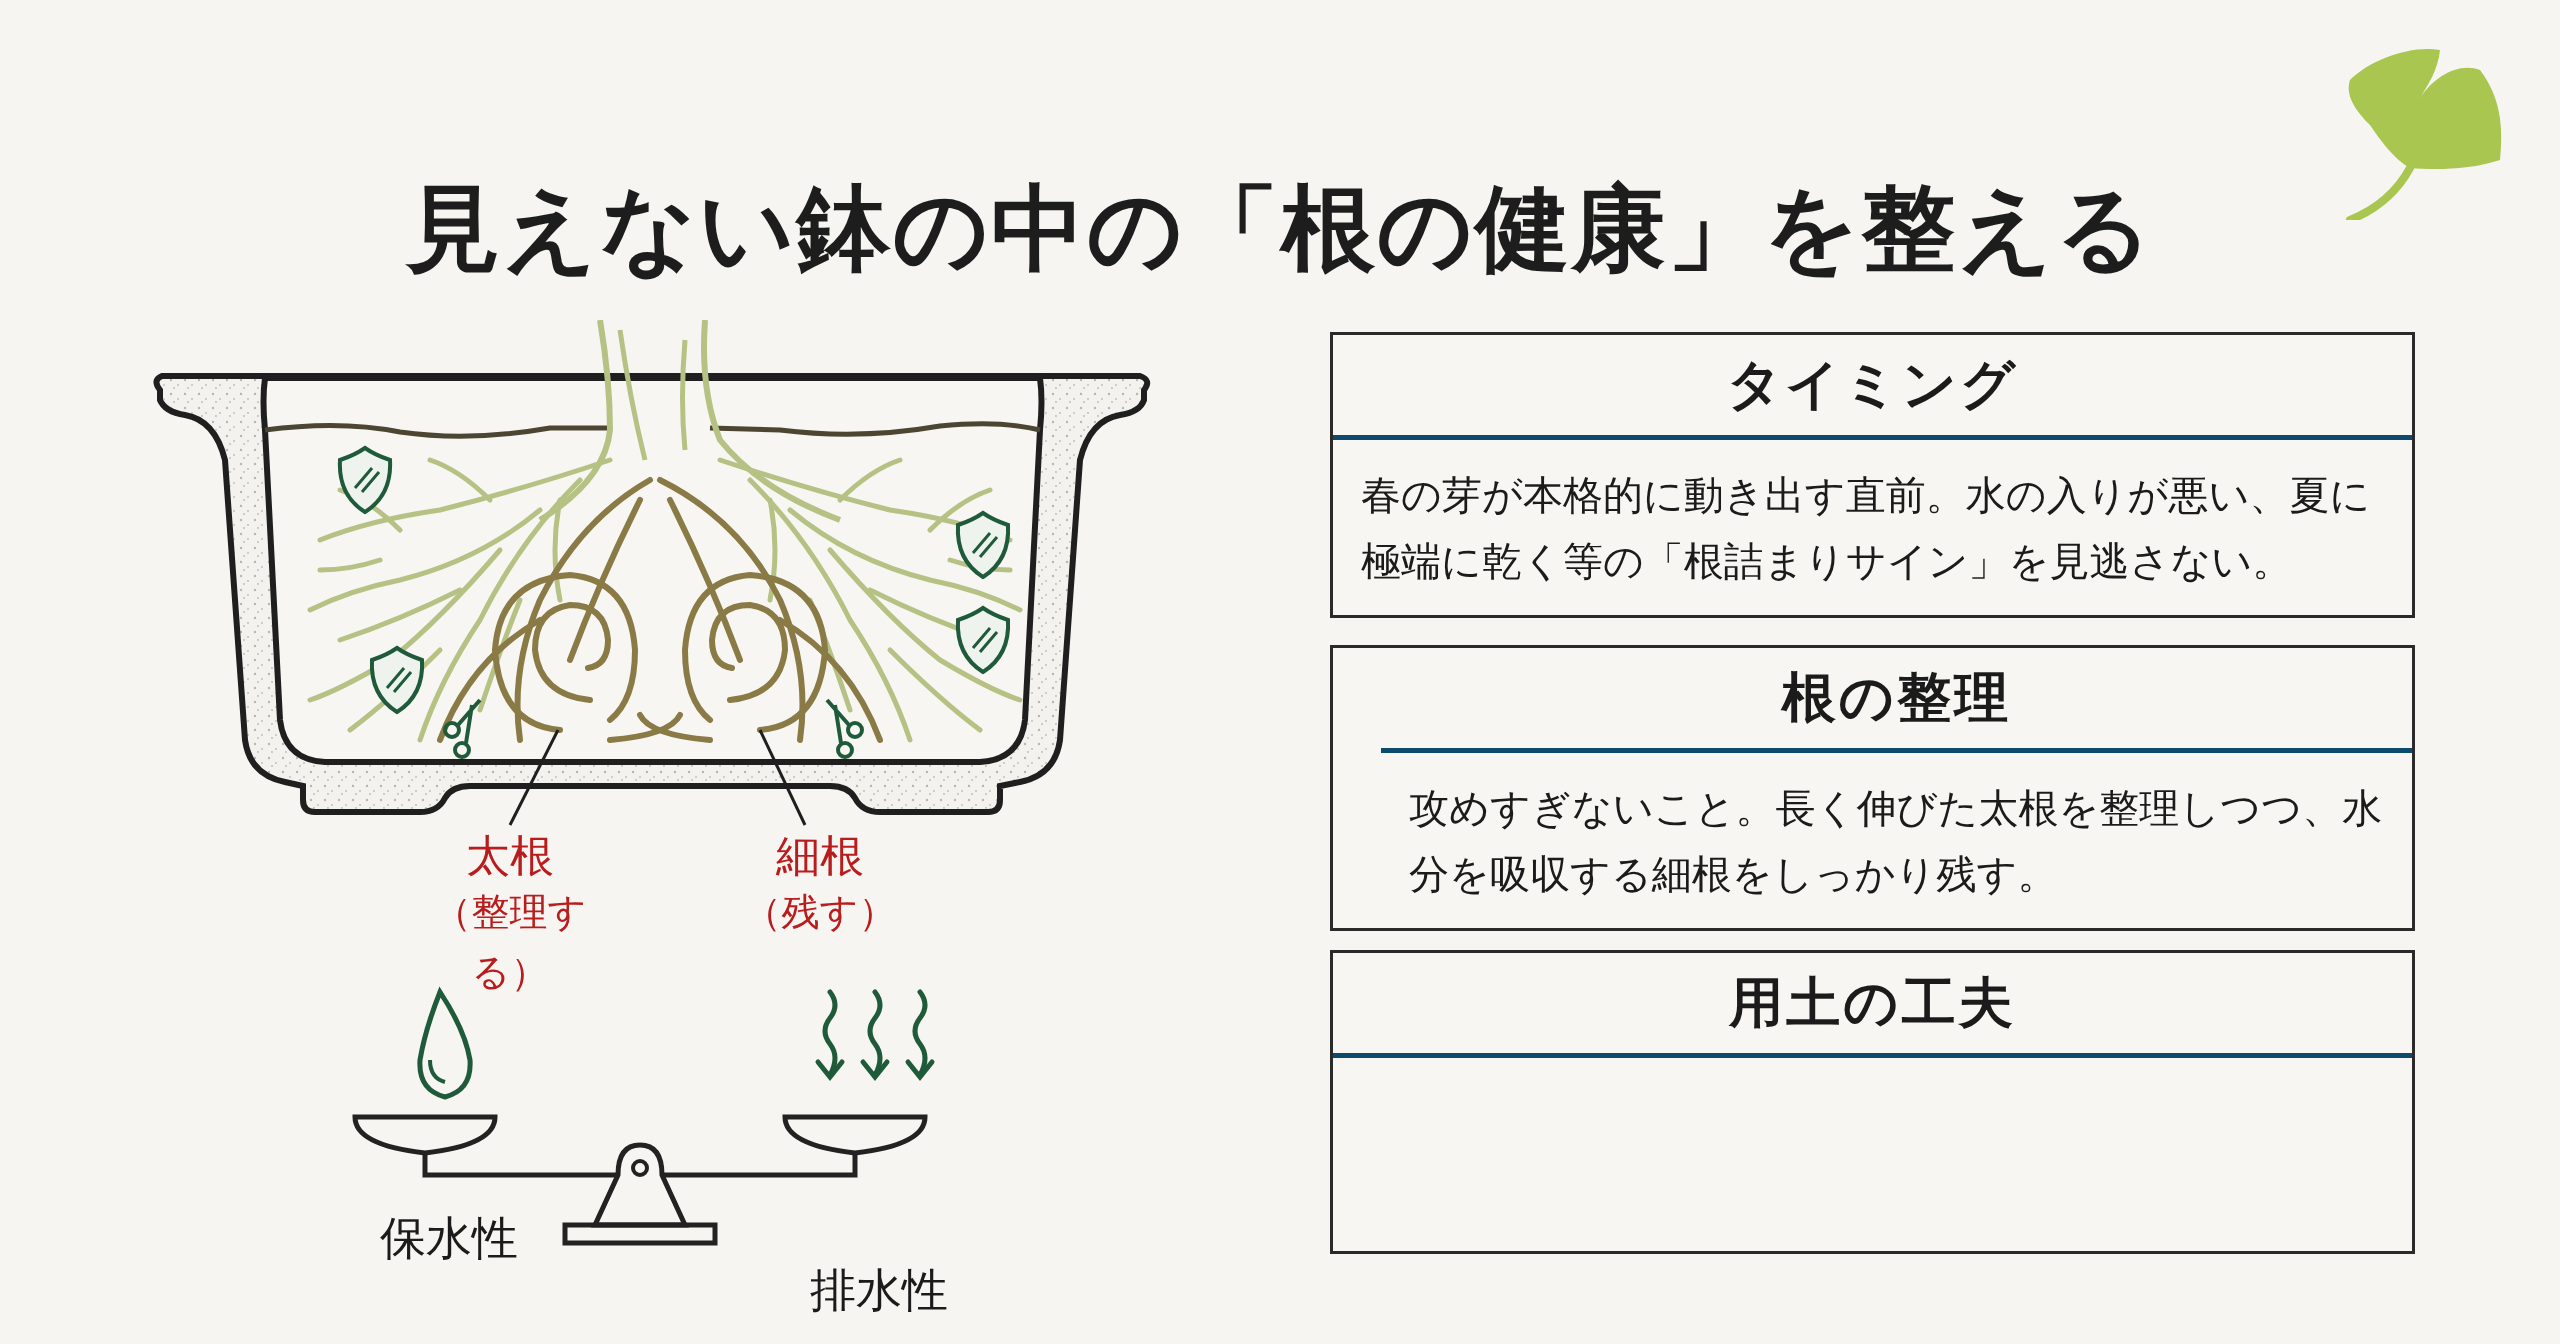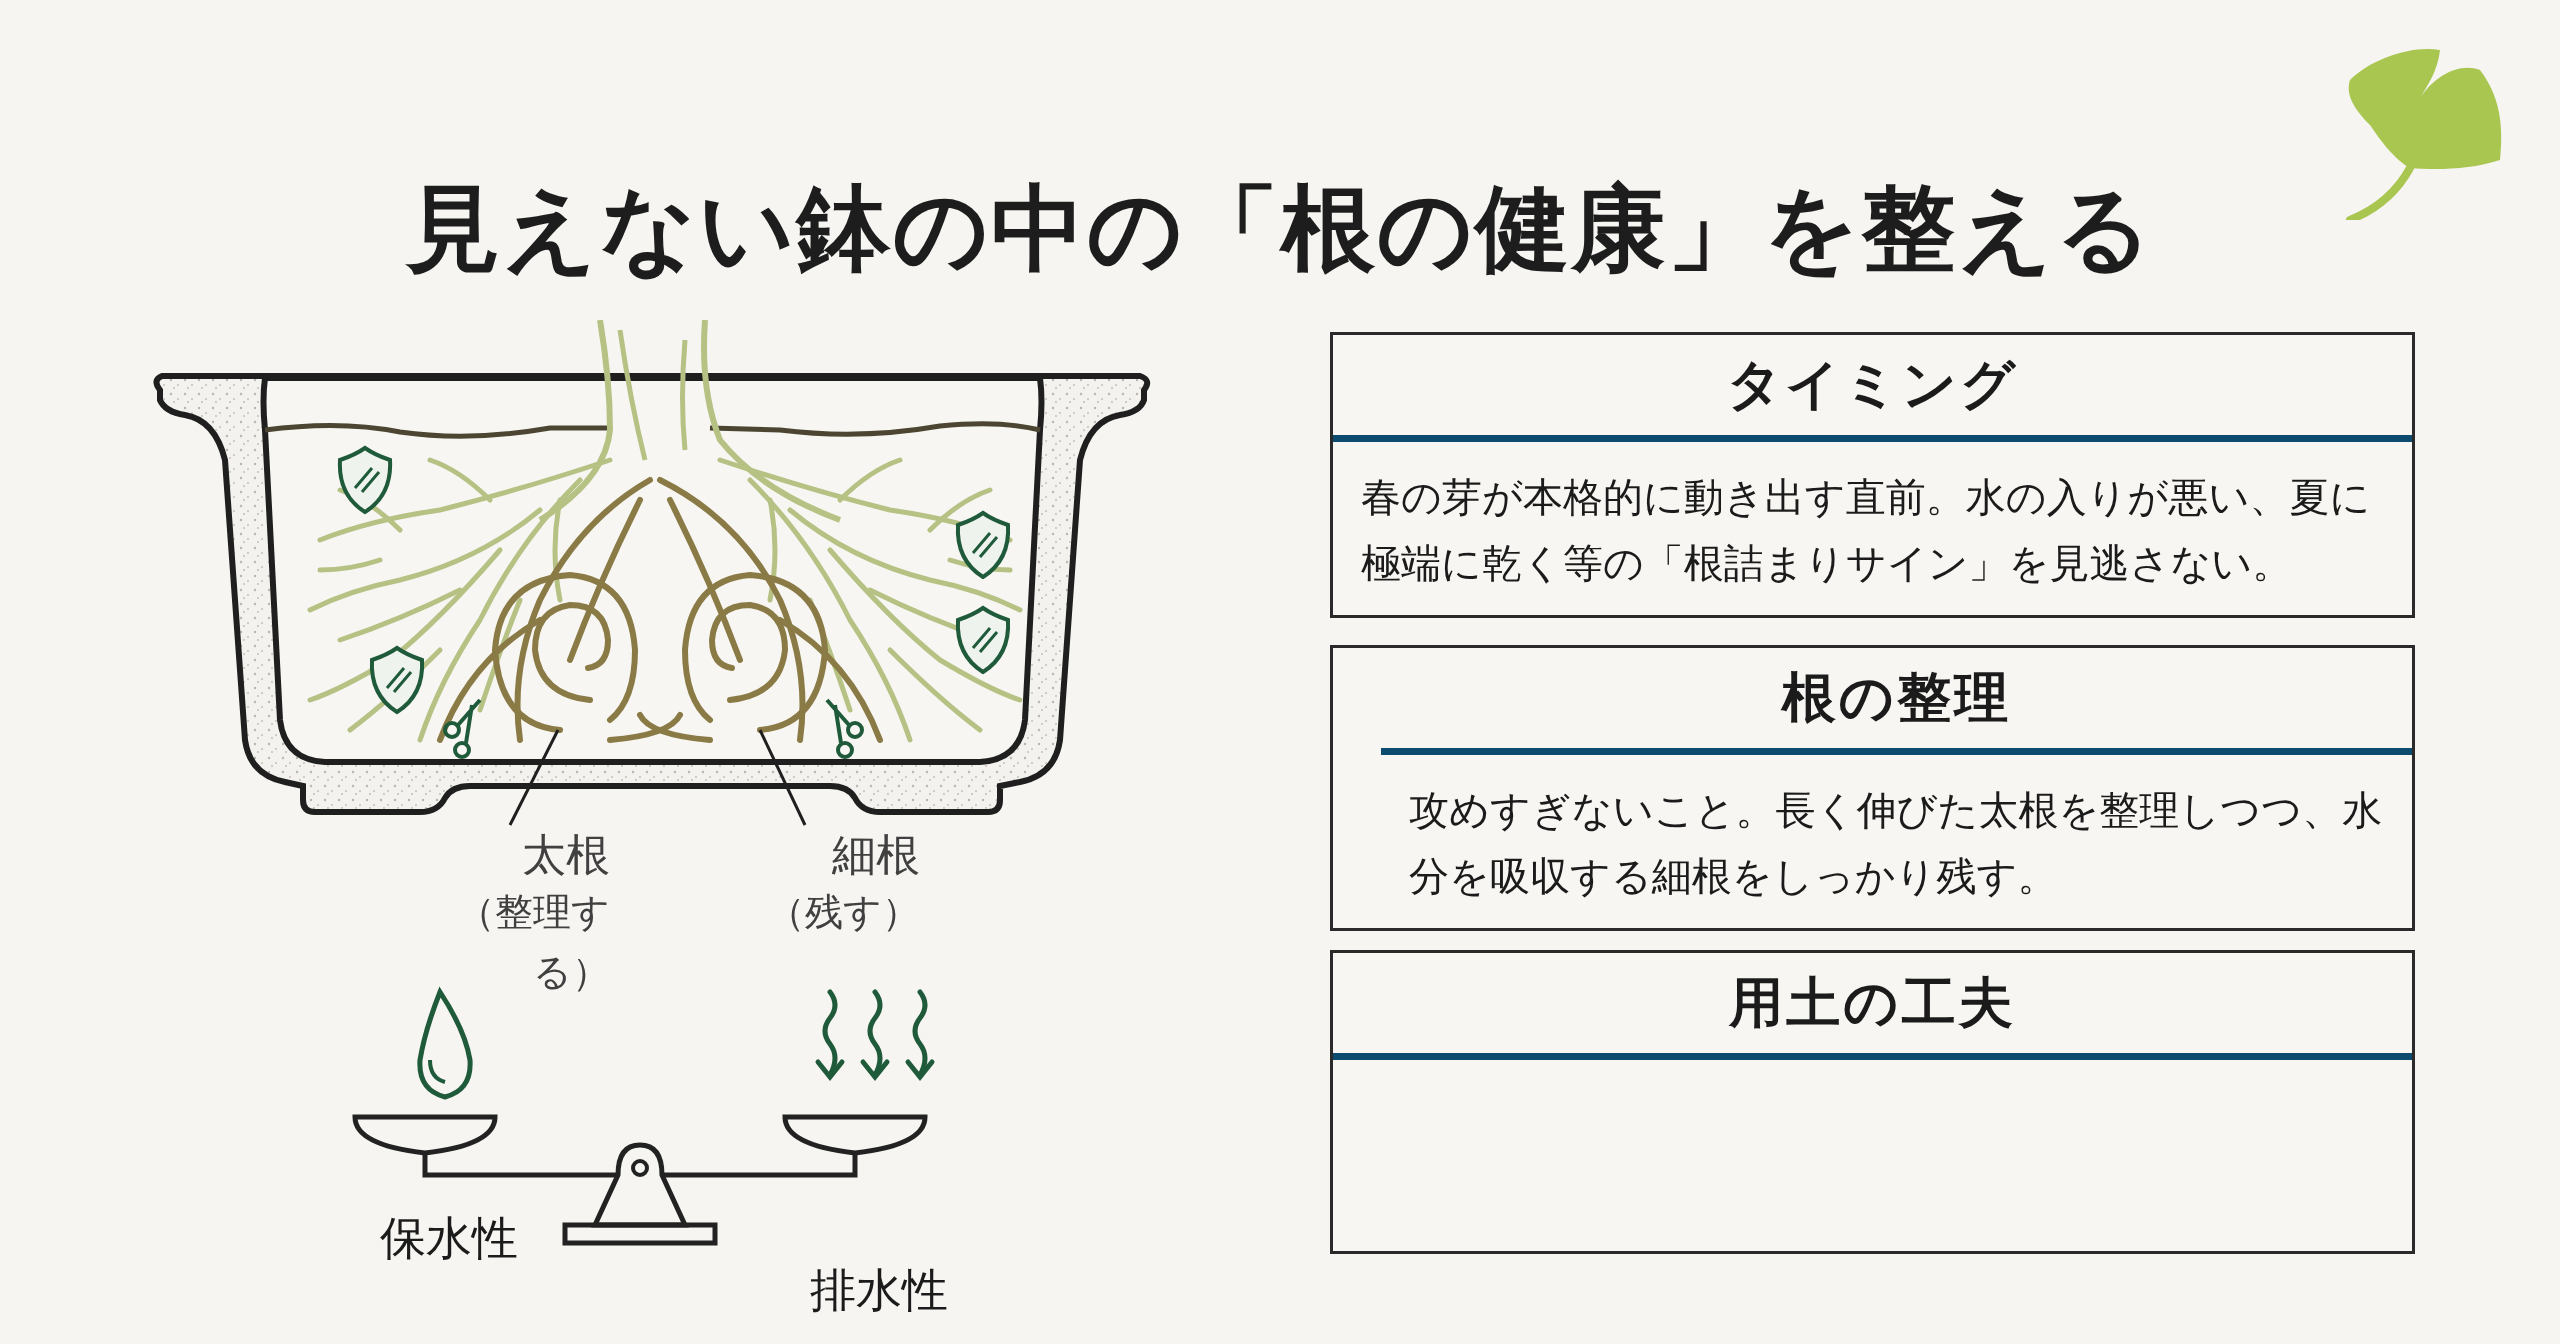--- a/index.html
+++ b/index.html
@@ -13,31 +13,31 @@
   .title {
     position: absolute; left: 0; top: 105px; width: 2560px;
     text-align: center;
     font-family: "DejaVu Serif", "Liberation Serif", serif;
     font-size: 94px; letter-spacing: 2px; color: #1d1d1d;
     line-height: 120px;
   }
   .leaf { position: absolute; left: 2310px; top: 20px; width: 200px; height: 200px; }
   .diagram { position: absolute; left: 140px; top: 320px; width: 1060px; height: 960px; }
   .root-label {
-    position: absolute; text-align: right; font-size: 44px; line-height: 52px; color: #404040; font-family: Liberation Serif, serif;
+    position: absolute; text-align: center; font-size: 44px; line-height: 52px; color: #b91c1c;
   }
   .root-label .sub { font-size: 38px; line-height: 60px; display: block; }
   .scale-label { position: absolute; font-size: 46px; color: #1b1b1b; }
 
   .card {
     position: absolute; left: 1330px; width: 1085px;
     border: 3px solid #2a2a2a; box-sizing: border-box; background: #f7f6f2;
   }
   .card-head {
-    height: 100px; border-bottom: 7px solid #0c4a6e;
+    height: 100px; border-bottom: 5px solid #0c4a6e;
     display: flex; align-items: center; justify-content: center;
     font-family: "DejaVu Serif", "Liberation Serif", serif;
     font-size: 54px; font-weight: bold; letter-spacing: 3px; color: #1b1b1b;
   }
   .card-body {
     padding: 22px 28px 0 28px; font-size: 40px; line-height: 66px; color: #1b1b1b;
   }
 </style>
 </head>
 <body>

